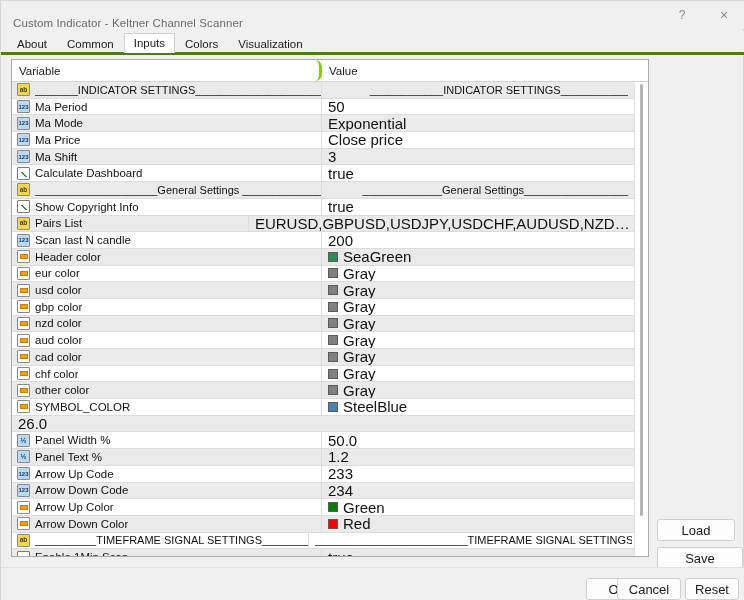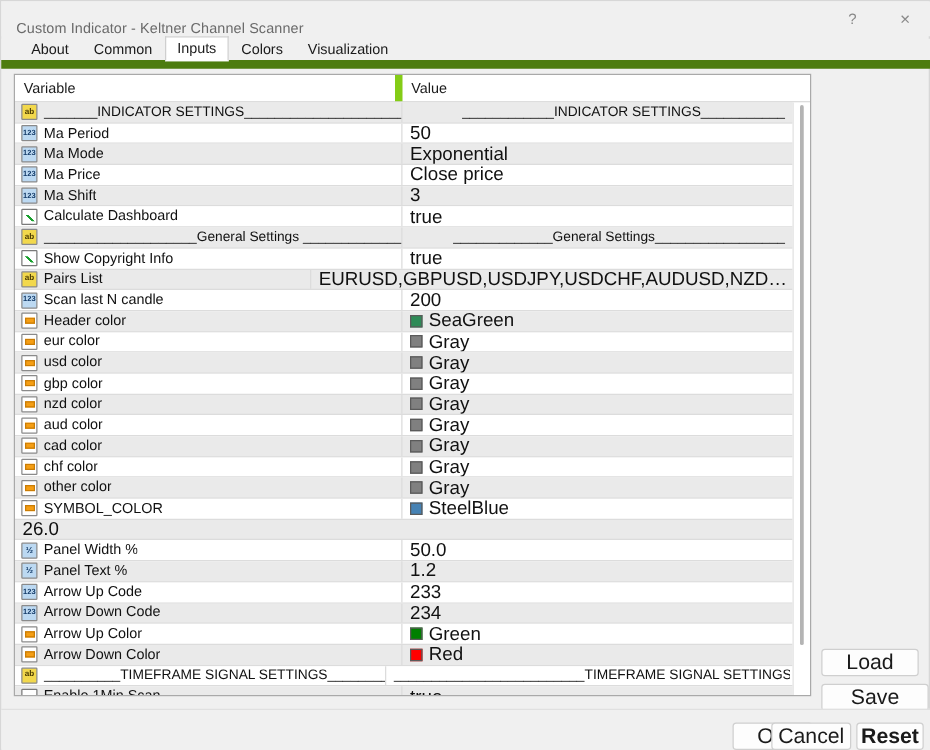--- a/index.html
+++ b/index.html
@@ -40,22 +40,22 @@
     color: #8a8a8a; font-size: 12px;
     user-select: none;
   }
   .tb-btn.close { font-size: 14px; }
 
   
   .tabstrip {
     position: absolute; top: 30px; left: 0;
     width: 744px; height: 24px;
     display: flex; align-items: flex-end;
-    padding-left: 14px;
-    border-bottom: 7px solid #4d7c0f;
+    padding-left: 6px;
+    border-bottom: 3px solid #4d7c0f;
     background: #f0f0f0;
   }
   .tab {
     height: 20px;
     padding: 0 9px;
     display: flex; align-items: center;
     font-size: 11.5px; color: #1a1a1a;
     background: transparent;
     border: 1px solid transparent;
     border-bottom: none;
@@ -83,21 +83,21 @@
     display: flex;
     height: 22px;
     background: #ffffff;
     border-bottom: 1px solid #d2d2d2;
   }
   .grid-head .hcell {
     display: flex; align-items: center;
     padding-left: 7px;
     font-size: 11.5px; color: #1a1a1a;
   }
-  .hcell.var { width: 310px; border-right: 6px solid #84cc16; }
+  .hcell.var { width: 310px; border-right: 3px solid #84cc16; border-radius: 7px; }
   .hcell.val { flex: 1 1 auto; }
 
   .grid-body {
     position: relative;
     height: 474px;
     overflow: hidden;
   }
   .row {
     display: flex;
     height: 16.7px;
@@ -199,39 +199,39 @@
     width: 3px; height: 432px;
     background: #b4b4b4;
     border-radius: 2px;
   }
 
   
   .btn {
     background: #fdfdfd;
     border: 1px solid #cfcfcf;
     border-radius: 3px;
-    font-size: 17px;
+    font-size: 13px;
     color: #1a1a1a;
     display: flex; align-items: center; justify-content: center;
     font-family: "Liberation Sans", sans-serif;
   }
   .btn-load { position: absolute; left: 656px; top: 518px; width: 78px; height: 22px; }
   .btn-save { position: absolute; left: 656px; top: 546px; width: 86px; height: 22px; }
 
   
   .bottombar {
     position: absolute;
     left: 0; top: 566px;
     width: 744px; height: 34px;
     background: #f0f0f0;
     border-top: 1px solid #e0e0e0;
   }
   .btn-ok     { position: absolute; left: 548px; top: 577px; width: 64px; height: 22px; margin-left: 37px; }
   .btn-cancel { position: absolute; left: 616px; top: 577px; width: 64px; height: 22px; }
-  .btn-reset  { position: absolute; left: 684px; top: 577px; width: 54px; height: 22px; font-weight: bold; }
+  .btn-reset  { position: absolute; left: 684px; top: 577px; width: 54px; height: 22px; }
 </style>
 </head>
 <body>
 
 <div id="app">
 
   <div class="titlebar">
     <div class="titlebar-text">Custom Indicator - Keltner Channel Scanner</div>
     <div class="titlebar-spacer"></div>
     <div class="tb-btn help">?</div>

